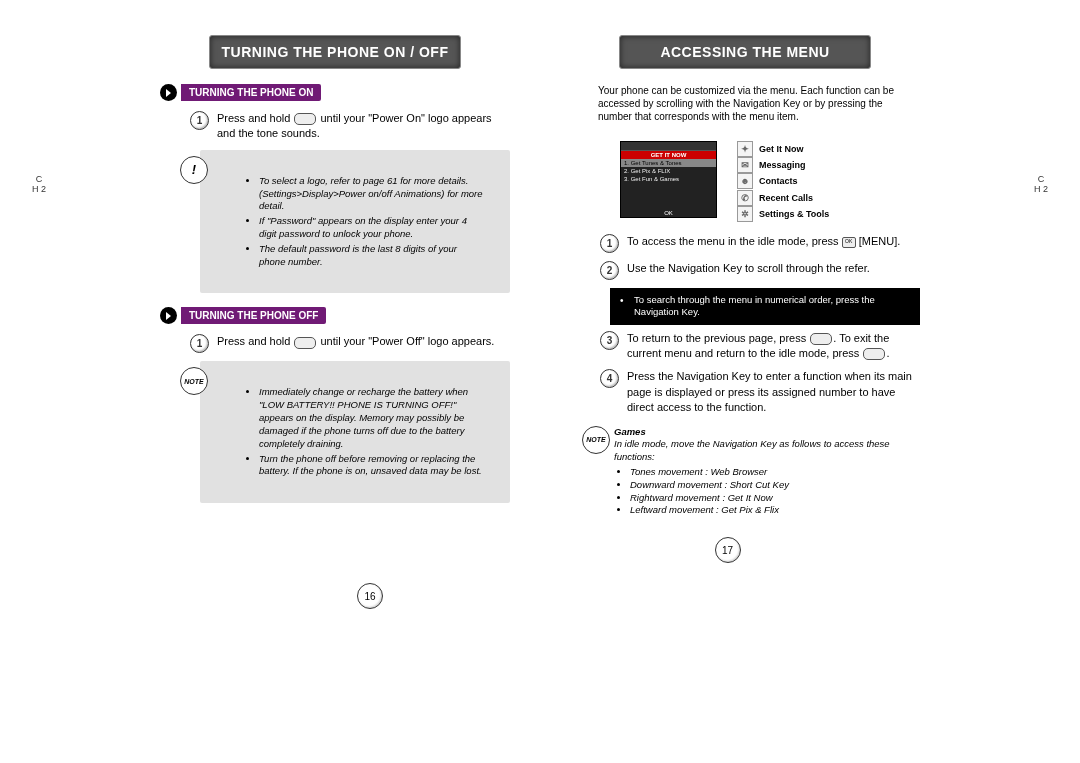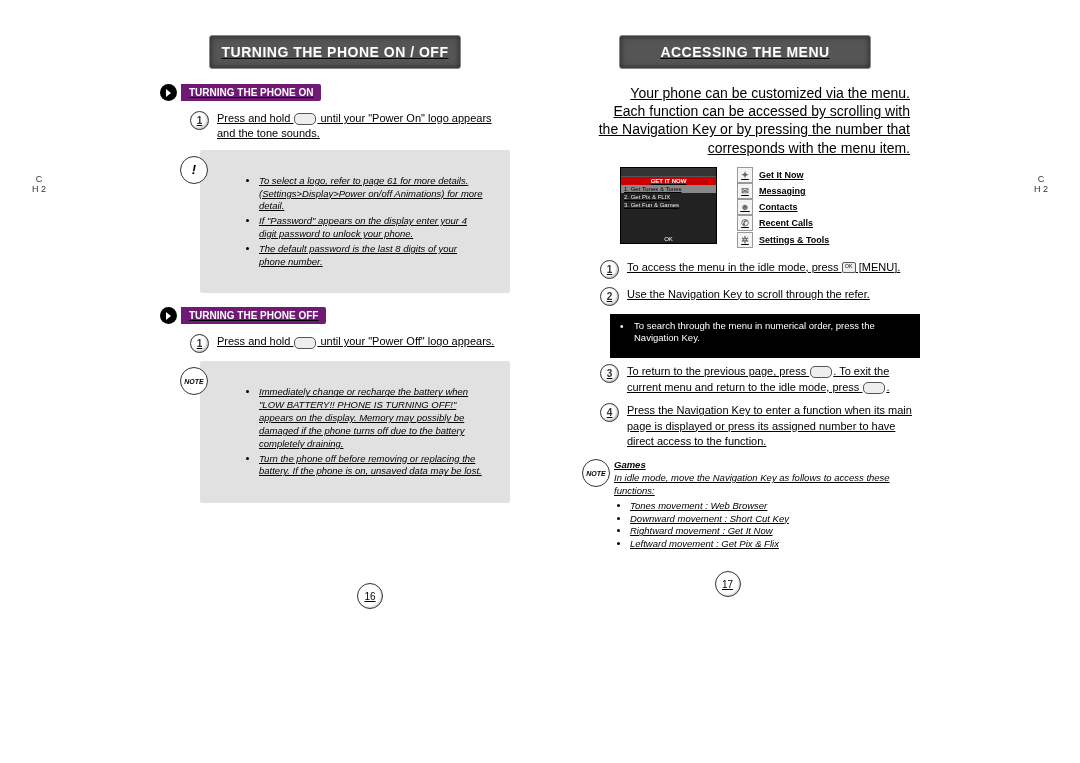--- a/index.html
+++ b/index.html
@@ -17,21 +17,20 @@
   .page-container {
     display: flex;
     justify-content: center;
     gap: 0;
     padding-top: 35px;
   }
   .page {
     width: 350px;
     position: relative;
     padding: 0 10px;
-    text-decoration: underline;
   }
   .left-page { margin-right: 20px; }
   .right-page { margin-left: 20px; }
   .banner {
     background: #555;
     border: 1px solid #888;
     border-radius: 3px;
     display: flex;
     justify-content: center;
     align-items: center;
@@ -149,24 +148,23 @@
     border-radius: 50%;
     background: #fff;
     display: flex;
     align-items: center;
     justify-content: center;
     font-weight: bold;
     font-size: 13px;
   }
   .note-icon.note-text { font-size: 7px; }
   .intro-text {
-    font-size: 14px;
-    margin: 0 10px 10px 28px;
+    font-size: 10px;
+    margin: 0 10px 18px 28px;
     line-height: 1.3;
-    text-align: right;
   }
   .menu-preview {
     display: flex;
     margin: 8px 0 12px 50px;
     gap: 20px;
     align-items: flex-start;
   }
   .screen {
     width: 95px;
     height: 75px;
@@ -222,21 +220,21 @@
     display: flex;
     align-items: center;
     justify-content: center;
     font-size: 9px;
     color: #666;
   }
   .black-tip {
     background: #000;
     color: #fff;
     font-size: 9.5px;
-    padding: 6px 8px 14px 24px;
+    padding: 6px 8px 6px 24px;
     margin: 6px 0 6px 40px;
     position: relative;
     line-height: 1.3;
   }
   .black-tip::before {
     content: "•";
     position: absolute;
     left: 10px;
     font-size: 10px;
   }

